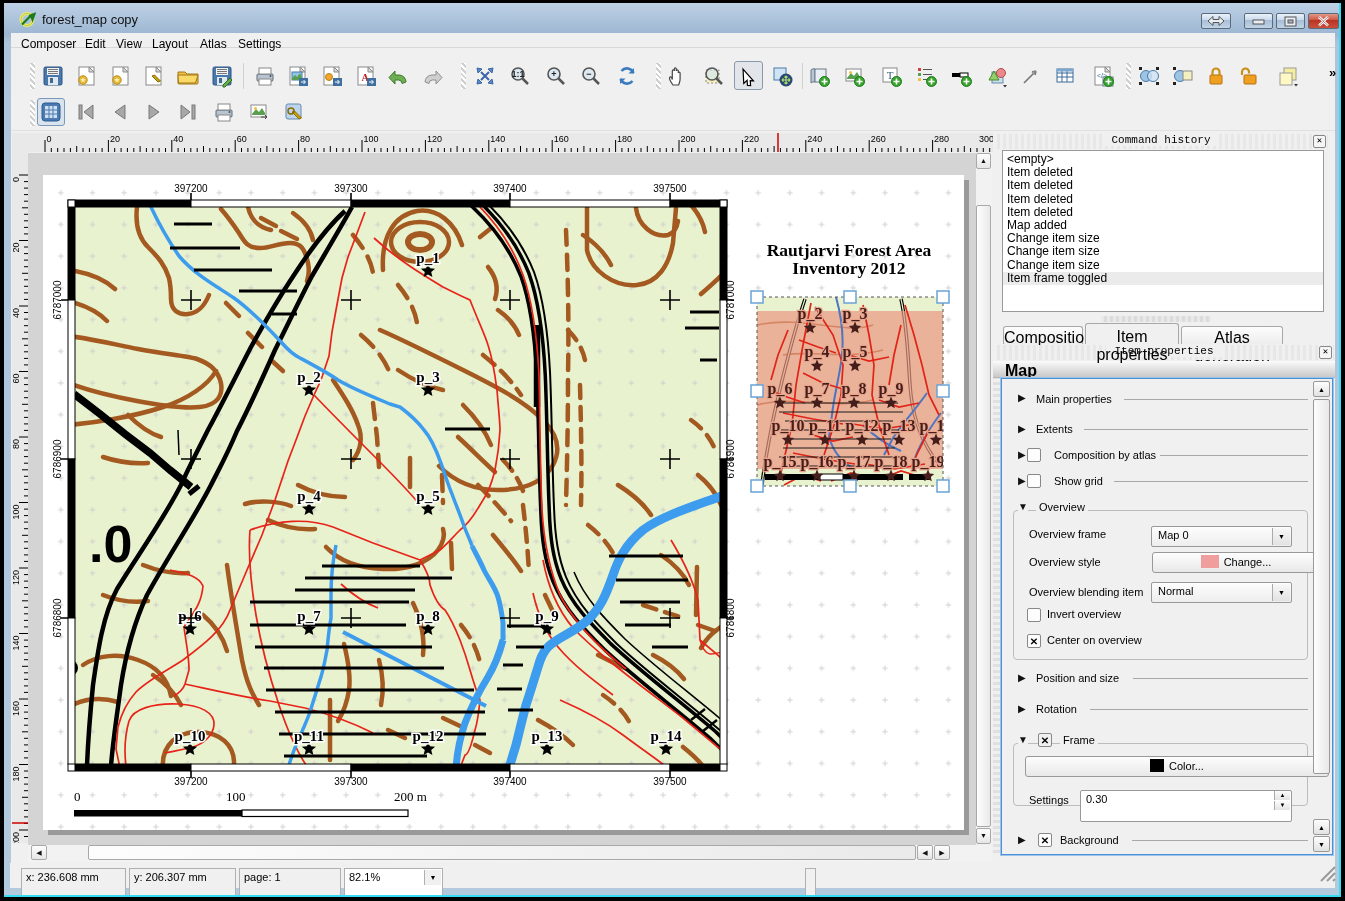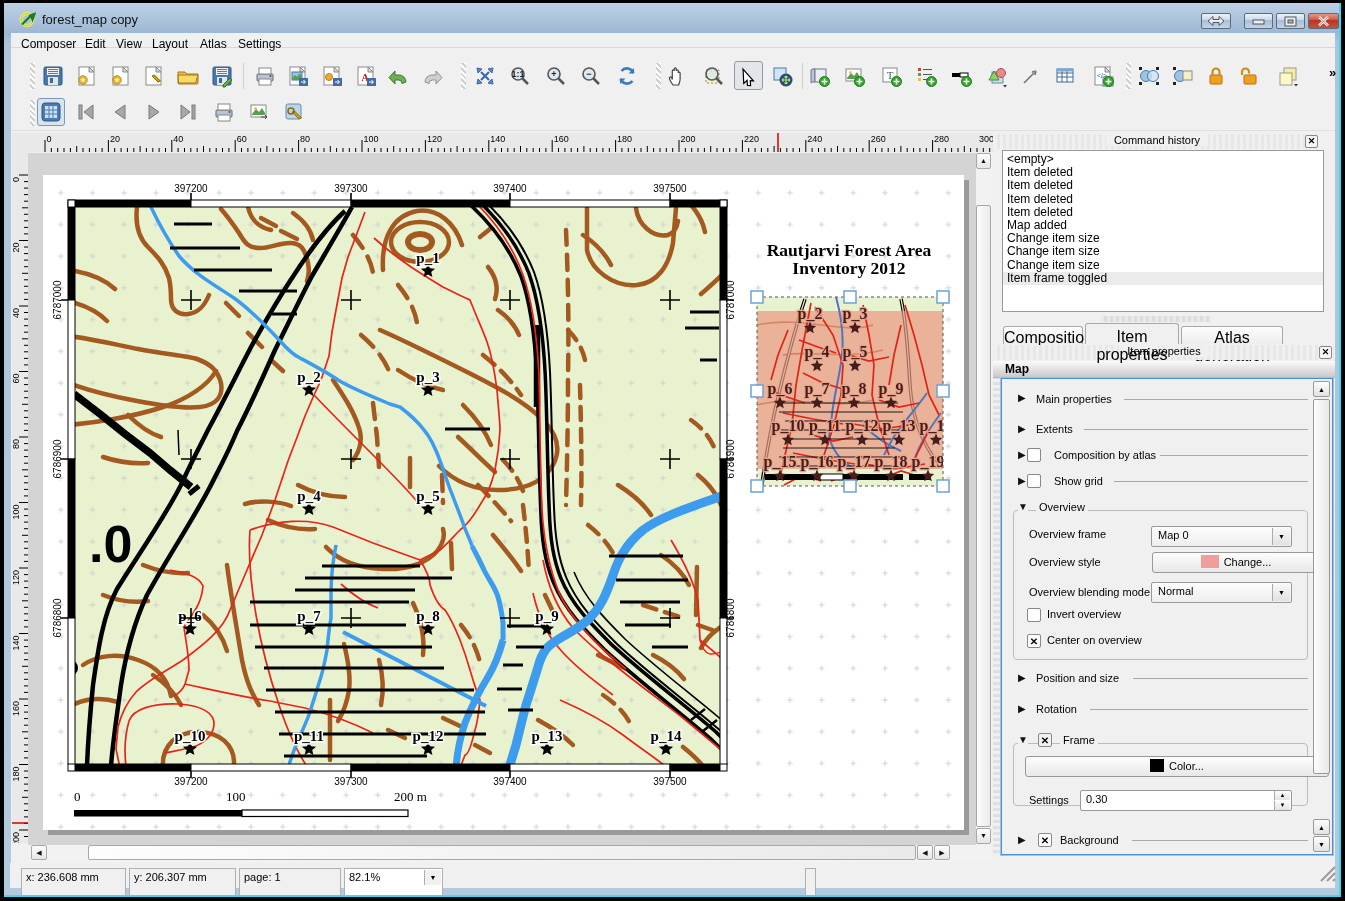--- a/index.html
+++ b/index.html
@@ -35,37 +35,37 @@
 .sbthumb{position:absolute;background:linear-gradient(90deg,#fdfdfd,#eaeaea);border:1px solid #a8a8a8;border-radius:2px;}
 .sbbtn{position:absolute;background:linear-gradient(#fdfdfd,#e6e6e6);border:1px solid #a8a8a8;border-radius:2px;
  font-size:7px;color:#111;text-align:center;line-height:13px;}
 
 #dock{position:absolute;left:982px;top:100px;width:342px;height:755px;background:#f0f0f0;}
 
 #status{position:absolute;left:-1px;top:830px;width:983px;height:25px;background:#f0f0f0;}
 .sbox{position:absolute;top:5px;height:29px;border:1px solid #b0b0b0;font-size:11px;color:#000;
  padding:2px 4px;background:#f0f0f0;}
 .dtitle{position:relative;height:15px;font-size:11px;color:#000;text-align:center;
- background:repeating-linear-gradient(90deg,#f0f0f0 0 3px,#e7e7e7 3px 6px);margin:1px 15px 0 1px;}
+ background:repeating-linear-gradient(90deg,#f0f0f0 0 3px,#e7e7e7 3px 6px);margin:1px 7px 0 1px;font-family:Liberation Mono, monospace;}
 .dtitle b{font-weight:normal;background:#f0f0f0;padding:0 8px;}
 .dx{position:absolute;right:2px;top:1px;width:13px;height:13px;border:1px solid #888;border-radius:2px;
  background:#f5f5f5;font-size:9px;line-height:11px;text-align:center;font-weight:bold;}
 .arr{position:absolute;left:16px;top:13px;font-size:10px;color:#111;}
 .plbl{position:absolute;white-space:nowrap;}
 .pline{position:absolute;height:1px;background:#a8a8a8;}
 .cb{position:absolute;width:14px;height:14px;border:1px solid #888;border-radius:2px;background:#fdfdfd;
  font-size:10px;font-weight:bold;line-height:13px;text-align:center;}
 .gbox{position:absolute;border:1px solid #bcbcbc;border-radius:4px;}
 .combo{position:absolute;height:21px;background:linear-gradient(#fdfdfd,#eee);border:1px solid #999;border-radius:2px;
  padding:2px 0 0 6px;}
 .cbtn{position:absolute;right:1px;top:1px;width:18px;height:17px;border-left:1px solid #aaa;text-align:center;
  font-size:7px;line-height:17px;background:linear-gradient(#f8f8f8,#e2e2e2);}
 .btn{position:absolute;height:21px;background:linear-gradient(#fdfdfd,#e8e8e8);border:1px solid #999;border-radius:3px;
  text-align:center;padding-top:2px;}
-.spin{position:absolute;height:21px;background:#fff;border:1px solid #999;border-radius:2px;padding:2px 0 0 5px;}
+.spin{position:absolute;height:32px;background:#fff;border:1px solid #999;border-radius:2px;padding:2px 0 0 5px;}
 .sbt{position:absolute;right:1px;width:16px;height:9px;background:linear-gradient(#fbfbfb,#e4e4e4);
  border-left:1px solid #aaa;font-size:6px;text-align:center;line-height:9px;}
 </style></head><body>
 <div id="win">
  <div id="title">
   <svg class="qgico" style="position:absolute;left:8px;top:7px" width="17" height="17" viewBox="0 0 17 17">
    <circle cx="8" cy="9.5" r="6" fill="none" stroke="#ecf163" stroke-width="3"></circle>
    <circle cx="8" cy="9.5" r="6" fill="none" stroke="#8a9a28" stroke-width="1" opacity=".5"></circle>
    <path d="M3 14.5 L12 5.5 l1.5 4 2-5.5 -5.5 2 4-1.5" stroke="#1d7a1d" stroke-width="2.2" fill="none"></path>
   </svg>
@@ -1164,21 +1164,21 @@
      <div style="padding:0 4px">Change item size</div>
      <div style="padding:0 4px;background:#ebebeb">Item frame toggled</div>
    </div>
    <div style="position:absolute;left:108px;top:183px;width:110px;height:6px;background:repeating-linear-gradient(90deg,#e9e9e9 0 3px,#dcdcdc 3px 6px)"></div>
    <div id="tabs" style="position:absolute;left:0;top:190px;width:342px;height:21px;font-size:16px">
      <div style="position:absolute;left:10px;top:3px;width:80px;height:18px;background:linear-gradient(#fdfdfd,#ededed);border:1px solid #a8a8a8;border-bottom:0;border-radius:3px 3px 0 0;text-align:center;padding-top:2px">Composition</div>
      <div style="position:absolute;left:92px;top:0px;width:94px;height:21px;background:#f0f0f0;border:1px solid #a8a8a8;border-bottom:0;border-radius:3px 3px 0 0;text-align:center;padding-top:4px;z-index:2">Item properties</div>
      <div style="position:absolute;left:188px;top:3px;width:102px;height:18px;background:linear-gradient(#fdfdfd,#ededed);border:1px solid #a8a8a8;border-bottom:0;border-radius:3px 3px 0 0;text-align:center;padding-top:2px">Atlas generation</div>
    </div>
    <div class="dtitle" style="position:absolute;left:0;top:211px;width:340px"><b>Item properties</b><div class="dx">✕</div></div>
-   <div style="position:absolute;left:0px;top:228px;width:342px;height:17px;background:linear-gradient(#fbfbfb,#c9c9c9);font-size:12px;font-weight:bold;padding:1px 12px;border-bottom:1px solid #b5b5b5">Map</div>
+   <div style="position:absolute;left:0px;top:228px;width:342px;height:17px;background:linear-gradient(#fbfbfb,#c9c9c9);font-size:16px;font-weight:bold;padding:1px 12px;border-bottom:1px solid #b5b5b5">Map</div>
    <div id="props" style="position:absolute;left:8px;top:245px;width:332px;height:477px;background:#f0f0f0;border:1px solid #4a90d9;outline:1px solid #9cc3ea;font-size:11px;color:#000">
      <div class="arr">▶</div>
           <div class="plbl" style="left:34px;top:14px">Main properties</div>
           <div class="pline" style="left:122px;top:20px;width:184px"></div>
      <div class="arr" style="top:44px">▶</div>
           <div class="plbl" style="left:34px;top:44px">Extents</div>
           <div class="pline" style="left:82px;top:50px;width:224px"></div>
      <div class="arr" style="top:70px">▶</div>
           <div class="cb" style="left:25px;top:69px"></div>
           <div class="plbl" style="left:52px;top:70px">Composition by atlas</div>
@@ -1187,21 +1187,21 @@
           <div class="cb" style="left:25px;top:95px"></div>
           <div class="plbl" style="left:52px;top:96px">Show grid</div>
           <div class="pline" style="left:112px;top:102px;width:194px"></div>
      <div class="gbox" style="left:11px;top:131px;width:295px;height:150px"></div>
      <div class="arr" style="top:122px;background:#f0f0f0">▼</div>
           <div class="plbl" style="left:34px;top:122px;background:#f0f0f0;padding:0 3px">Overview</div>
      <div class="plbl" style="left:27px;top:149px">Overview frame</div>
      <div class="combo" style="left:149px;top:147px;width:141px">Map 0<span class="cbtn">▼</span></div>
      <div class="plbl" style="left:27px;top:177px">Overview style</div>
      <div class="btn" style="left:150px;top:173px;width:168px"><span style="display:inline-block;width:18px;height:13px;background:#ef9d9d;vertical-align:-2px;margin-right:5px"></span>Change...</div>
-     <div class="plbl" style="left:27px;top:207px">Overview blending mode</div>
+     <div class="plbl" style="left:27px;top:207px">Overview blending item</div>
      <div class="combo" style="left:149px;top:203px;width:141px">Normal<span class="cbtn">▼</span></div>
      <div class="cb" style="left:25px;top:229px"></div>
           <div class="plbl" style="left:45px;top:229px">Invert overview</div>
      <div class="cb" style="left:25px;top:255px">✕</div>
           <div class="plbl" style="left:45px;top:255px">Center on overview</div>
      <div class="arr" style="top:293px">▶</div>
           <div class="plbl" style="left:34px;top:293px">Position and size</div>
           <div class="pline" style="left:131px;top:299px;width:175px"></div>
      <div class="arr" style="top:324px">▶</div>
           <div class="plbl" style="left:34px;top:324px">Rotation</div>

